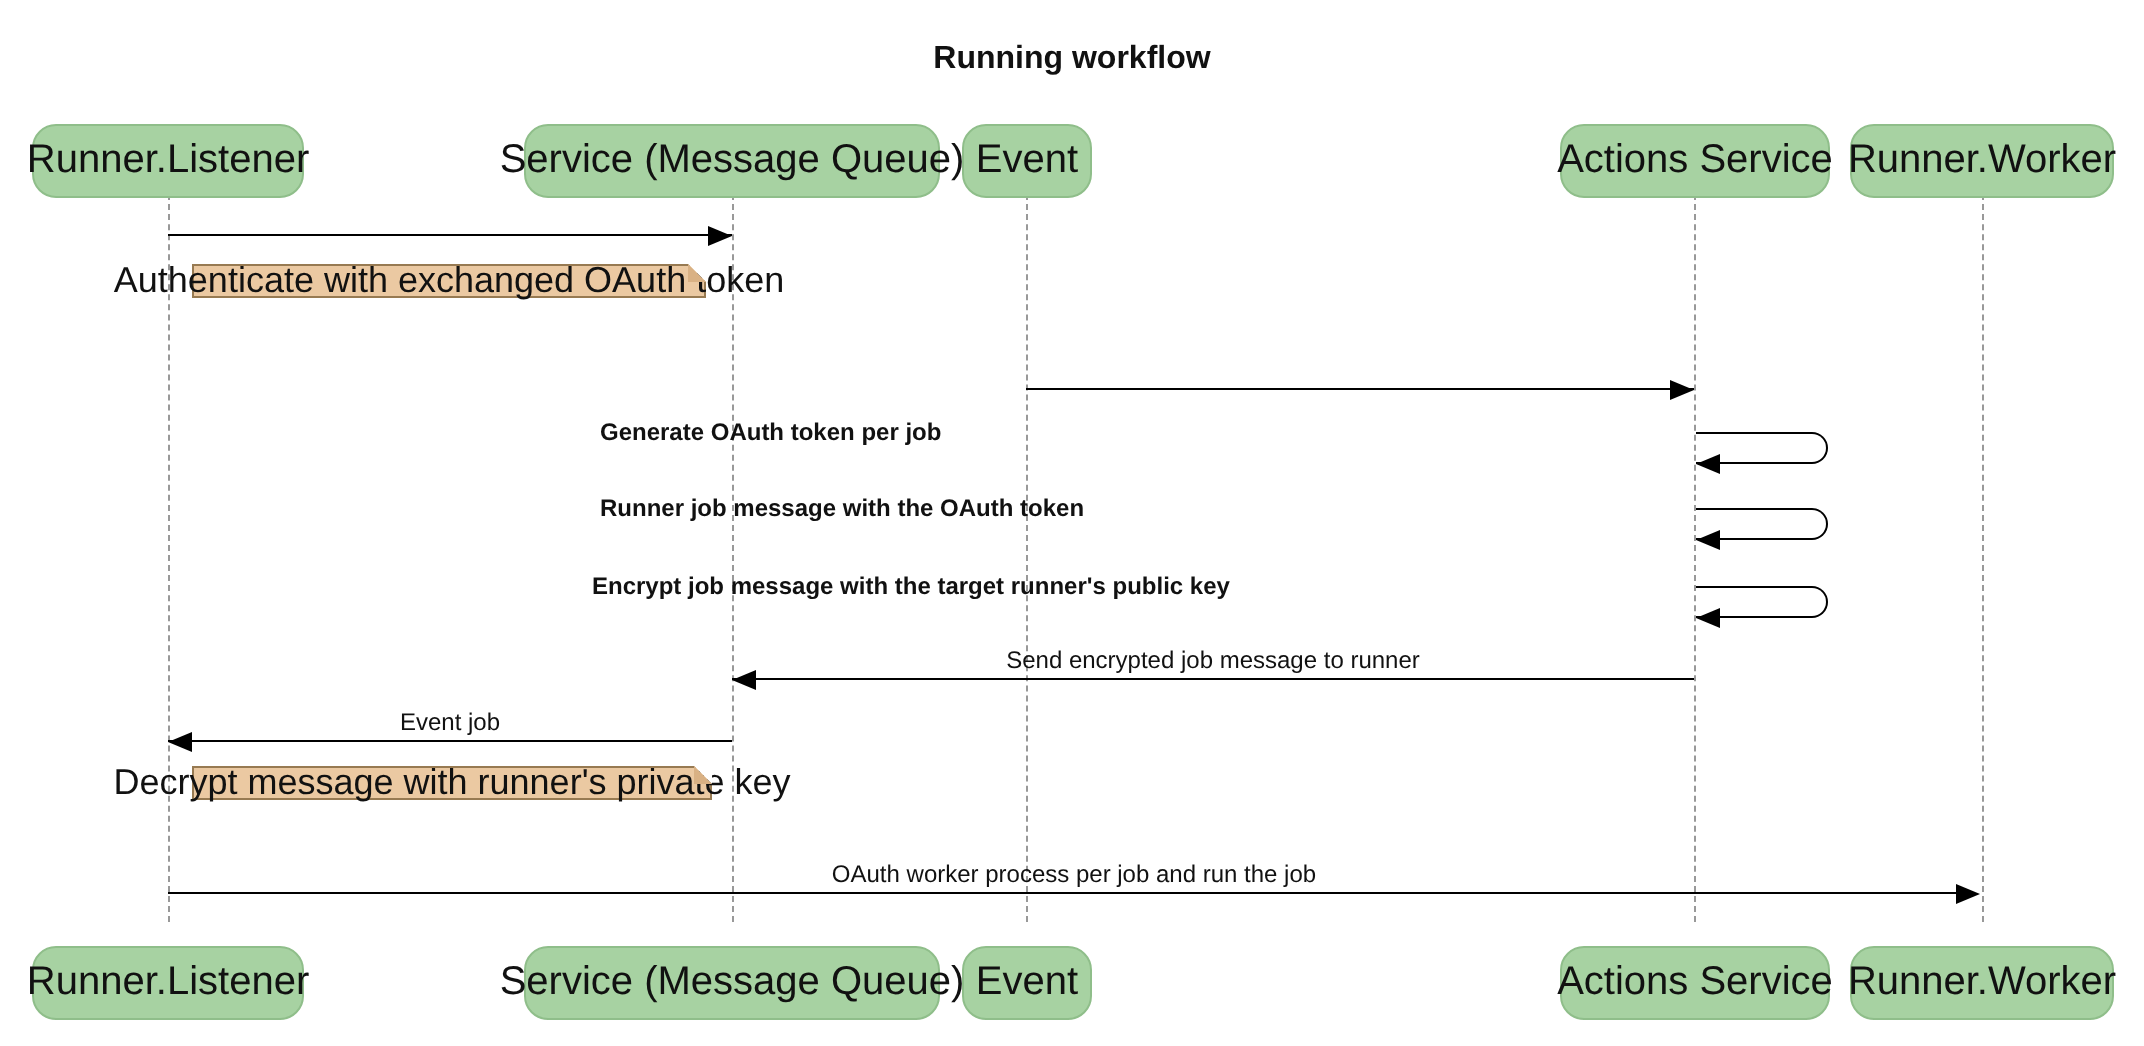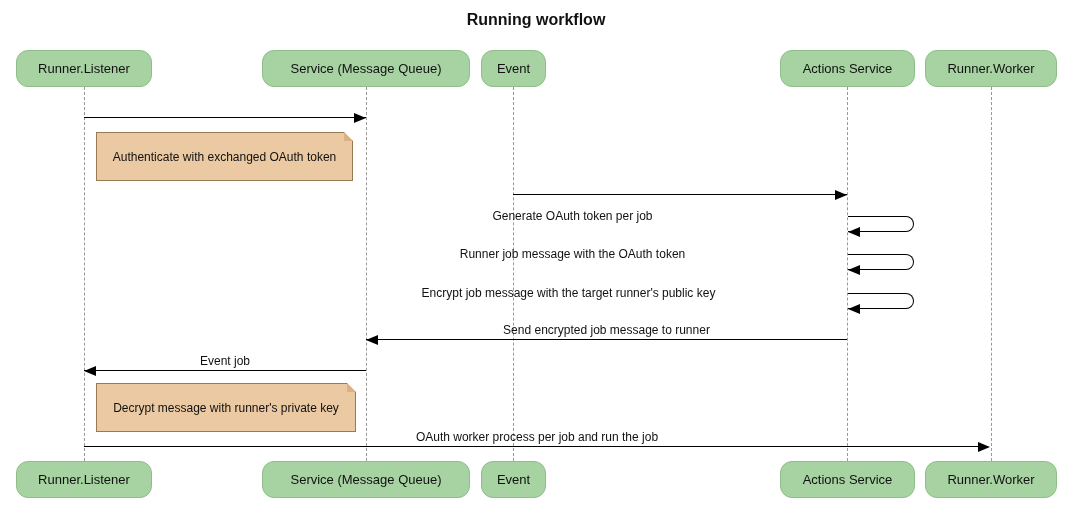--- a/index.html
+++ b/index.html
@@ -21,21 +21,21 @@
   }
   .stage {
     position: relative;
     width: 1072px;
     height: 523px;
     background: #ffffff;
     overflow: hidden;
   }
   .diagram-title {
     position: absolute;
-    left: 0; top: 11px; width: 1072px;
+    left: 0; top: 21px; width: 1072px;
     text-align: center;
     font-size: 16px;
     font-weight: bold;
     color: var(--text);
   }
   .lifeline {
     position: absolute;
     top: 87px;
     height: 374px;
     width: 0;
@@ -43,36 +43,37 @@
   }
   .actor {
     position: absolute;
     height: 37px;
     background: var(--actor-fill);
     border: 1px solid var(--actor-border);
     border-radius: 12px;
     display: flex;
     align-items: center;
     justify-content: center;
-    font-size: 13px;
+    font-size: 20px;
     color: var(--text);
     white-space: nowrap;
+    margin-top: 12px;
   }
   .actor.top { top: 50px; }
   .actor.bottom { top: 461px; }
   .msg-label {
     position: absolute;
     font-size: 12px;
     height: 15px;
     line-height: 15px;
     text-align: center;
     color: var(--text);
     white-space: nowrap;
   }
-  .msg-label.right-align { text-align: center; }
+  .msg-label.right-align { text-align: left; font-weight: bold; }
   .msg-line {
     position: absolute;
     height: 0;
     border-top: 1.5px solid var(--line);
   }
   .arrow-right {
     position: absolute;
     width: 0; height: 0;
     border-top: 5px solid transparent;
     border-bottom: 5px solid transparent;
@@ -88,27 +89,27 @@
   .self-loop {
     position: absolute;
     width: 66px;
     height: 16px;
     border: 1.5px solid var(--line);
     border-left: none;
     border-radius: 0 10px 10px 0;
   }
   .note {
     position: absolute;
-    height: 49px;
+    height: 17px;
     background: var(--note-fill);
     border: 1px solid var(--note-border);
     display: flex;
     align-items: center;
     justify-content: center;
-    font-size: 12px;
+    font-size: 18px;
     color: var(--text);
     white-space: nowrap;
   }
   .note::before {
     content: "";
     position: absolute;
     top: -1px; right: -1px;
     width: 0; height: 0;
     border-top: 9px solid #ffffff;
     border-left: 9px solid transparent;

